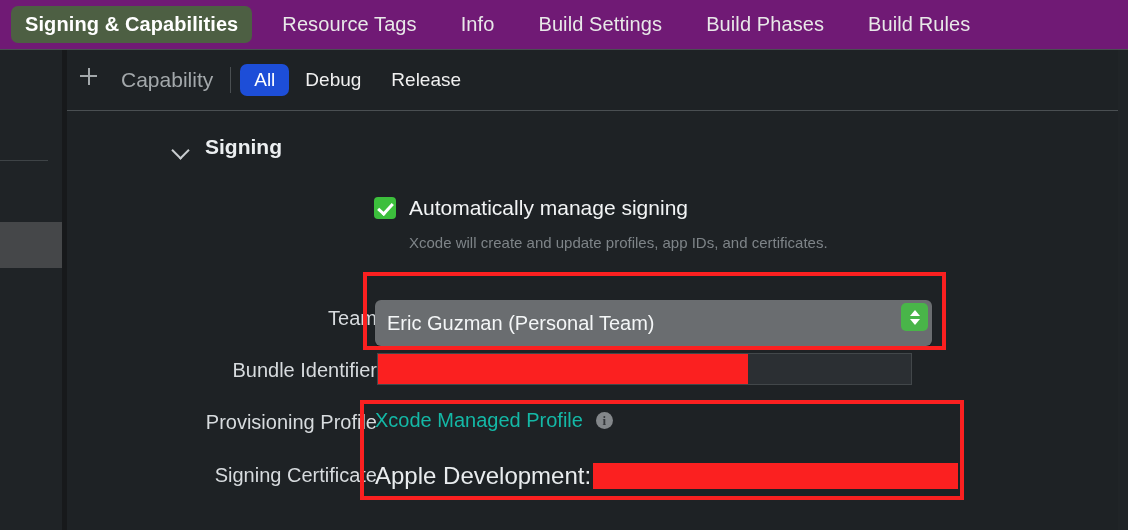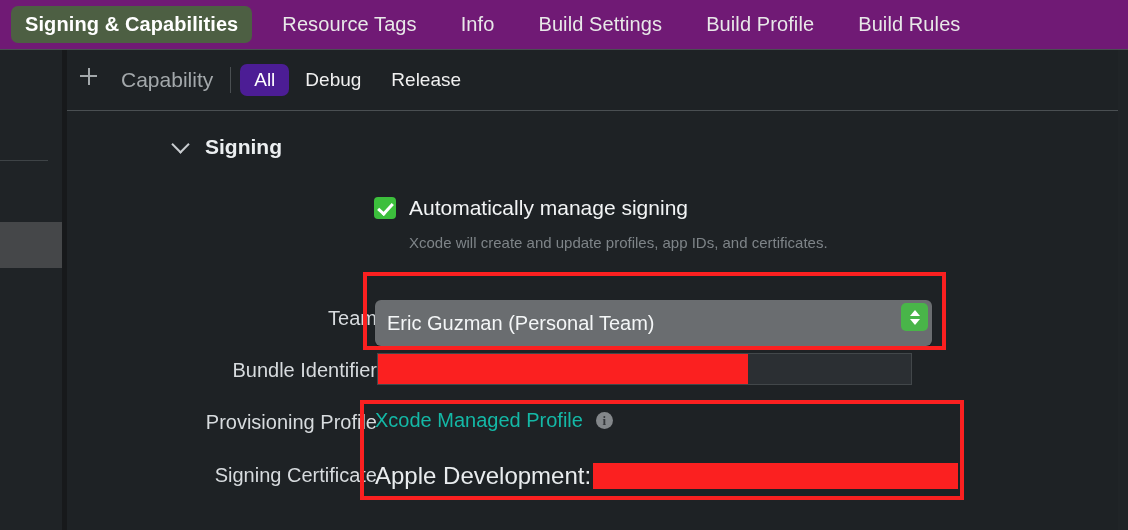--- a/index.html
+++ b/index.html
@@ -141,30 +141,30 @@
     gap: 2px;
   }
   .seg {
     font-size: 19px;
     color: #f0f0f0;
     padding: 5px 14px;
     border-radius: 7px;
     white-space: nowrap;
   }
   .seg.selected {
-    background: #4c1d95;
+    background: #1d4ed8;
     color: #ffffff;
   }
 
   
   .section-head {
     position: absolute;
     left: 172px; top: 135px;
     display: flex;
-    align-items: flex-start;
+    align-items: flex-end;
     gap: 15px;
   }
   .chevron {
     width: 18px; height: 18px;
     position: relative;
     display: inline-block;
   }
   .chevron::before {
     content: "";
     position: absolute;
@@ -347,21 +347,21 @@
 </head>
 <body>
 
 <div class="screen">
 
   <div class="tabbar">
     <div class="tab active first">Signing &amp; Capabilities</div>
     <div class="tab spaced">Resource Tags</div>
     <div class="tab spaced">Info</div>
     <div class="tab spaced">Build Settings</div>
-    <div class="tab spaced">Build Profile</div>
+    <div class="tab spaced">Build Phases</div>
     <div class="tab spaced">Build Rules</div>
   </div>
   <div class="tabbar-sep"></div>
 
   <div class="sidebar">
     <div class="sb-divider"></div>
     <div class="sb-selected"></div>
   </div>
   <div class="sidebar-gutter"></div>
 

